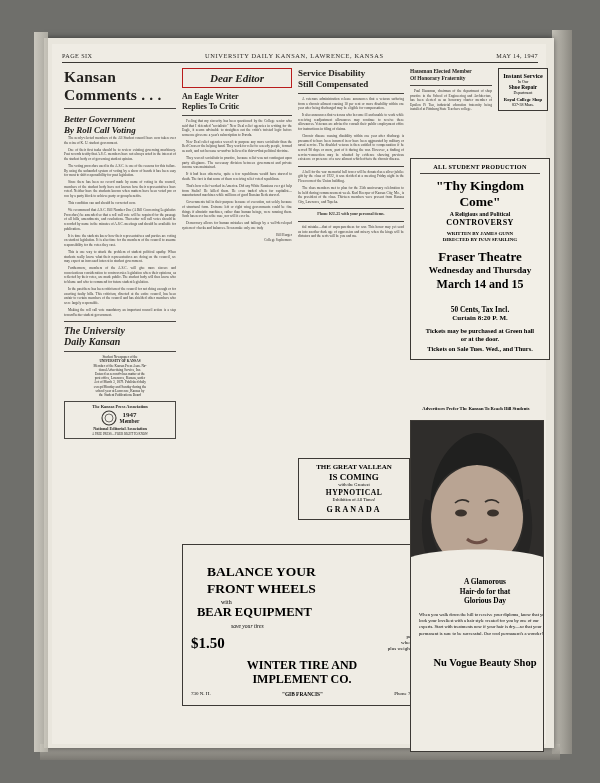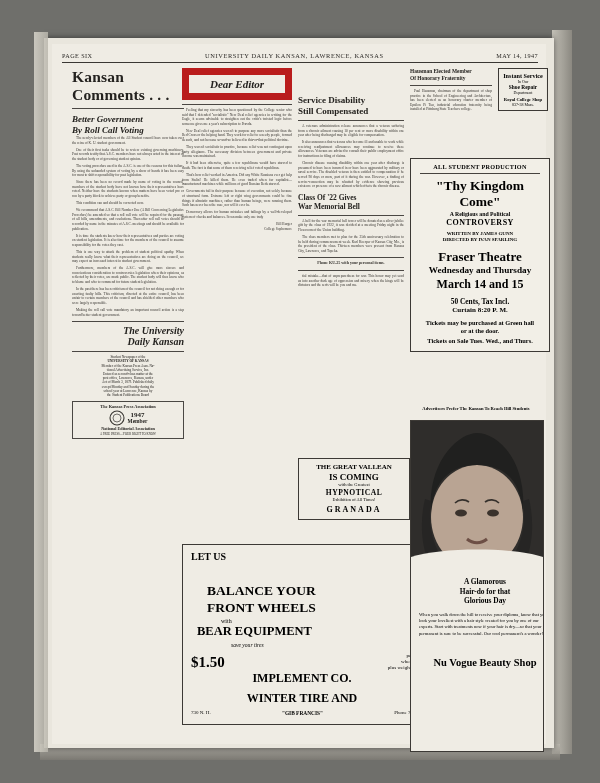--- a/index.html
+++ b/index.html
@@ -18,39 +18,39 @@
   
   .mast{position:absolute;left:10px;top:4px;width:476px;height:14px;
      display:flex;align-items:center;justify-content:space-between;
      font-size:6.2px;letter-spacing:.4px;color:#2c2a27;}
   .mast .ctr{font-size:6.4px;letter-spacing:.6px;}
   .rule{position:absolute;left:10px;top:18px;width:476px;height:1px;background:#3a3733;}
 
   .col{position:absolute;color:#24221f;}
 
   
-  .c1{left:20px;top:24px;width:112px;}
+  .c1{left:12px;top:24px;width:112px;}
   .kc{font-size:15.5px;font-weight:bold;letter-spacing:.2px;}
   .sub1{font-size:9px;font-weight:bold;font-style:italic;line-height:11px;margin-top:5px;}
   .body{font-size:3.5px;line-height:4.6px;text-align:justify;color:#35322e;}
   .body p{margin:0 0 2.5px 0;text-indent:4px;}
   .dline{border-top:1px solid #4a4743;margin:4px 0 3px;}
 
-  .univ{font-size:10px;font-style:italic;text-align:right;font-weight:bold;line-height:11px;}
+  .univ{font-size:10px;font-style:italic;text-align:left;font-weight:bold;line-height:11px;}
   .small-c{font-size:3.4px;text-align:center;line-height:4.2px;}
   .kpa{font-size:5px;font-weight:bold;text-align:center;line-height:6px;}
 
   
   .c2{left:130px;top:24px;width:110px;}
-  .boxed{border:7px solid #b91c1c;padding:3px 4px;}
+  .boxed{border:1px solid #b91c1c;padding:3px 4px;}
   .dear{font-size:11px;font-style:italic;text-align:center;font-weight:bold;}
   .h2{font-size:8px;font-weight:bold;line-height:9.5px;}
 
   
-  .c3{left:246px;top:24px;width:106px;margin-top:27px;}
+  .c3{left:246px;top:24px;width:106px;}
   .h3{font-size:9px;font-weight:bold;line-height:10.5px;}
   .h3s{font-size:7.5px;font-weight:bold;line-height:9px;}
 
   
   .c4{left:358px;top:24px;width:82px;}
   .h4{font-size:5.4px;font-weight:bold;line-height:6.5px;}
 
   
   .instant{position:absolute;left:446px;top:24px;width:44px;border:1px solid #3c3935;
     text-align:center;padding:3px 2px;}
@@ -64,41 +64,41 @@
     background:#f2efe7;text-align:center;padding:4px 3px 6px;}
   .playad .allstu{font-size:6.2px;font-weight:bold;letter-spacing:.3px;}
   .playad .hr{height:1px;background:#46433f;margin:3px 6px;}
   .playad .title{font-size:13.5px;font-weight:bold;font-family:"Liberation Serif",serif;margin:4px 0 1px;}
   .playad .sub{font-size:5.8px;font-weight:bold;line-height:7px;}
   .playad .contro{font-size:8px;font-weight:bold;letter-spacing:.5px;}
   .playad .cred{font-size:5px;font-weight:bold;line-height:6.4px;margin-top:4px;}
   .playad .theatre{font-size:13px;font-weight:bold;margin-top:5px;}
   .playad .days{font-size:9.2px;font-weight:bold;line-height:11px;}
   .playad .dates{font-size:12px;font-weight:bold;margin-top:1px;}
-  .playad .price{font-size:7.4px;font-weight:bold;margin-top:5px;}
+  .playad .price{font-size:7.4px;font-weight:bold;margin-top:13px;}
   .playad .curtain{font-size:7px;font-weight:bold;}
   .playad .tick{font-size:6.4px;font-weight:bold;line-height:8px;margin-top:5px;}
   .advert{position:absolute;left:358px;top:362px;width:132px;text-align:center;font-size:4.6px;
      font-weight:bold;}
 
   
   .vall{position:absolute;left:246px;top:414px;width:106px;border:1px solid #3c3935;
      text-align:center;padding:4px 2px 5px;}
   .vall .a{font-size:7px;font-weight:bold;line-height:8.5px;}
   .vall .b{font-size:9px;font-weight:bold;}
   .vall .c{font-size:4.6px;line-height:6px;}
   .vall .d{font-size:7.6px;font-weight:bold;letter-spacing:.5px;}
   .vall .e{font-size:4.4px;}
   .vall .f{font-size:8px;font-weight:bold;letter-spacing:2px;margin-top:3px;}
 
   
   .tire{position:absolute;left:130px;top:500px;width:222px;border:1px solid #3c3935;
      background:#efece4;padding:6px 8px 8px;}
   .tire .letus{font-size:10px;font-weight:bold;}
-  .tire .bal{font-size:13.5px;font-weight:bold;line-height:17px;margin-top:20px;}
+  .tire .bal{font-size:13.5px;font-weight:bold;line-height:17px;margin-top:12px;}
   .tire .with{font-size:6px;margin:2px 0 0 30px;}
   .tire .bear{font-size:12.5px;font-weight:bold;margin-left:6px;}
   .tire .save{font-size:5.6px;font-style:italic;margin-left:40px;margin-top:3px;}
   .tire .price{font-size:15px;font-weight:bold;margin-top:6px;}
   .tire .pw{font-size:5px;line-height:6px;text-align:right;}
   .tire .co{font-size:12px;font-weight:bold;line-height:14px;text-align:center;margin-top:6px;}
   .tire .foot{display:flex;justify-content:space-between;font-size:5px;margin-top:5px;}
   .tire .gib{font-size:5.4px;font-weight:bold;}
 
   
@@ -177,20 +177,22 @@
           </div>
           <div class="kpa" style="font-size:4.2px">National Editorial Association</div>
           <div class="small-c" style="font-size:3px">A FREE PRESS—YOUR RIGHT TO KNOW</div>
         </div>
       </div>
 
       <div class="col c2">
         <div class="boxed" style="margin-bottom:4px">
           <div class="dear">Dear Editor</div>
         </div>
+        <div class="h2" style="white-space:pre-line">An Eagle Writer
+Replies To Critic</div>
         <div class="dline"></div>
         <div class="body">
           <p>Feeling that my sincerity has been questioned by the College senior who said that I defended "socialistic" New Deal relief agencies in writing for the Eagle, it seems advisable to straighten out the critic's twisted logic before someone gives me a year's subscription to Pravda.</p>
           <p>New Deal relief agencies weren't to purpose any more socialistic than the Red Cross or the helping hand. They work for relief to a needy people, formed as such, and not because so-and-so believed in this-or-that political doctrine.</p>
           <p>They weren't socialistic in practice, because relief was not contingent upon party allegiance. The necessary division between government and private income was maintained.</p>
           <p>If it had been otherwise, quite a few republicans would have starved to death. The fact is that some of them receiving relief voted republican.</p>
           <p>That's how relief worked in America. Did any White Russians ever get help from Stalin? He killed them. He even traded when far capitalist—manufactured machines while millions of good Russian Reds starved.</p>
           <p>Governments fail in their purpose because of execution, not solely because of structural form. Extreme left or right wing governments could be fine things if altruistic machines, rather than human beings, were running them. Such has never been the case, nor will it ever be.</p>
           <p>Democracy allows for human mistakes and failings by a well-developed system of checks and balances. It can make only one truly</p>
         </div>
@@ -202,22 +204,20 @@
 
       <div class="col c3">
         <div class="h3" style="white-space:pre-line">Service Disability
 Still Compensated</div>
         <div class="dline"></div>
         <div class="body">
           <p>A veterans administration release announces that a veteran suffering from a chronic ailment causing 10 per cent or more disability within one year after being discharged may be eligible for compensation.</p>
           <p>It also announces that veterans who become ill and unable to work while receiving readjustment allowances may continue to receive these allowances. Veterans are advised to consult their public employment office for instructions in filing of claims.</p>
           <p>Chronic disease causing disability within one year after discharge is presumed to have been incurred in or have been aggravated by military or naval service. The disabled veteran is then entitled to compensation if he served 90 days or more, part of it during the war. However, a finding of service-connection may be rebutted by evidence showing previous existence or presence of a new ailment which offsets the chronic disease.</p>
         </div>
-        <div class="h3s" style="white-space:pre-line;margin-top:4px">Class Of '22 Gives
-War Memorial Bell</div>
         <div class="dline"></div>
         <div class="body">
           <p>A bell for the war memorial bell tower will be donated as a silver jubilee gift by the class of 1922, it was decided at a meeting Friday night in the Flou room of the Union building.</p>
           <p>The class members met to plan for the 25th anniversary celebration to be held during commencement week. Karl Koerper of Kansas City, Mo., is the president of the class. Thirteen members were present from Kansas City, Lawrence, and Topeka.</p>
         </div>
         <div class="dline"></div>
         <div class="body ctr b" style="font-size:4px">Phone KU-25 with your personal items.</div>
         <div class="dline"></div>
         <div class="body">
           <p>tial mistake—that of unpreparedness for war. This honor may yet send us into another dark age of oppression and misery when the kings will be dictators and the serfs will be you and me.</p>
@@ -264,36 +264,35 @@
       <div class="vall">
         <div class="a">THE GREAT VALLEAN</div>
         <div class="b">IS COMING</div>
         <div class="c">with the Greatest</div>
         <div class="d">HYPNOTICAL</div>
         <div class="e">Exhibition of All Times!</div>
         <div class="f">GRANADA</div>
       </div>
 
       <div class="tire">
-        <div class="letus">LET US</div>
         <div class="bal" style="margin-left:16px">BALANCE YOUR</div>
         <div class="bal" style="margin-left:16px;margin-top:0">FRONT WHEELS</div>
         <div class="with">with</div>
         <div class="bear">BEAR EQUIPMENT</div>
         <div class="save">save your tires</div>
         <div style="display:flex;align-items:flex-end;justify-content:space-between;">
           <div class="price">$1.50</div>
           <div class="pw">
             <div>per</div>
             <div>wheel</div>
             <div>plus weights</div>
           </div>
         </div>
+        <div class="co">WINTER TIRE AND</div>
         <div class="co" style="margin-top:0">IMPLEMENT CO.</div>
-        <div class="co">WINTER TIRE AND</div>
         <div class="foot">
           <span>730 N. H.</span>
           <span class="gib">"GIB FRANCIS"</span>
           <span>Phone 77</span>
         </div>
       </div>
 
       <div class="beauty">
         <div class="port">
           <svg width="132" height="150" viewBox="0 0 132 150">

